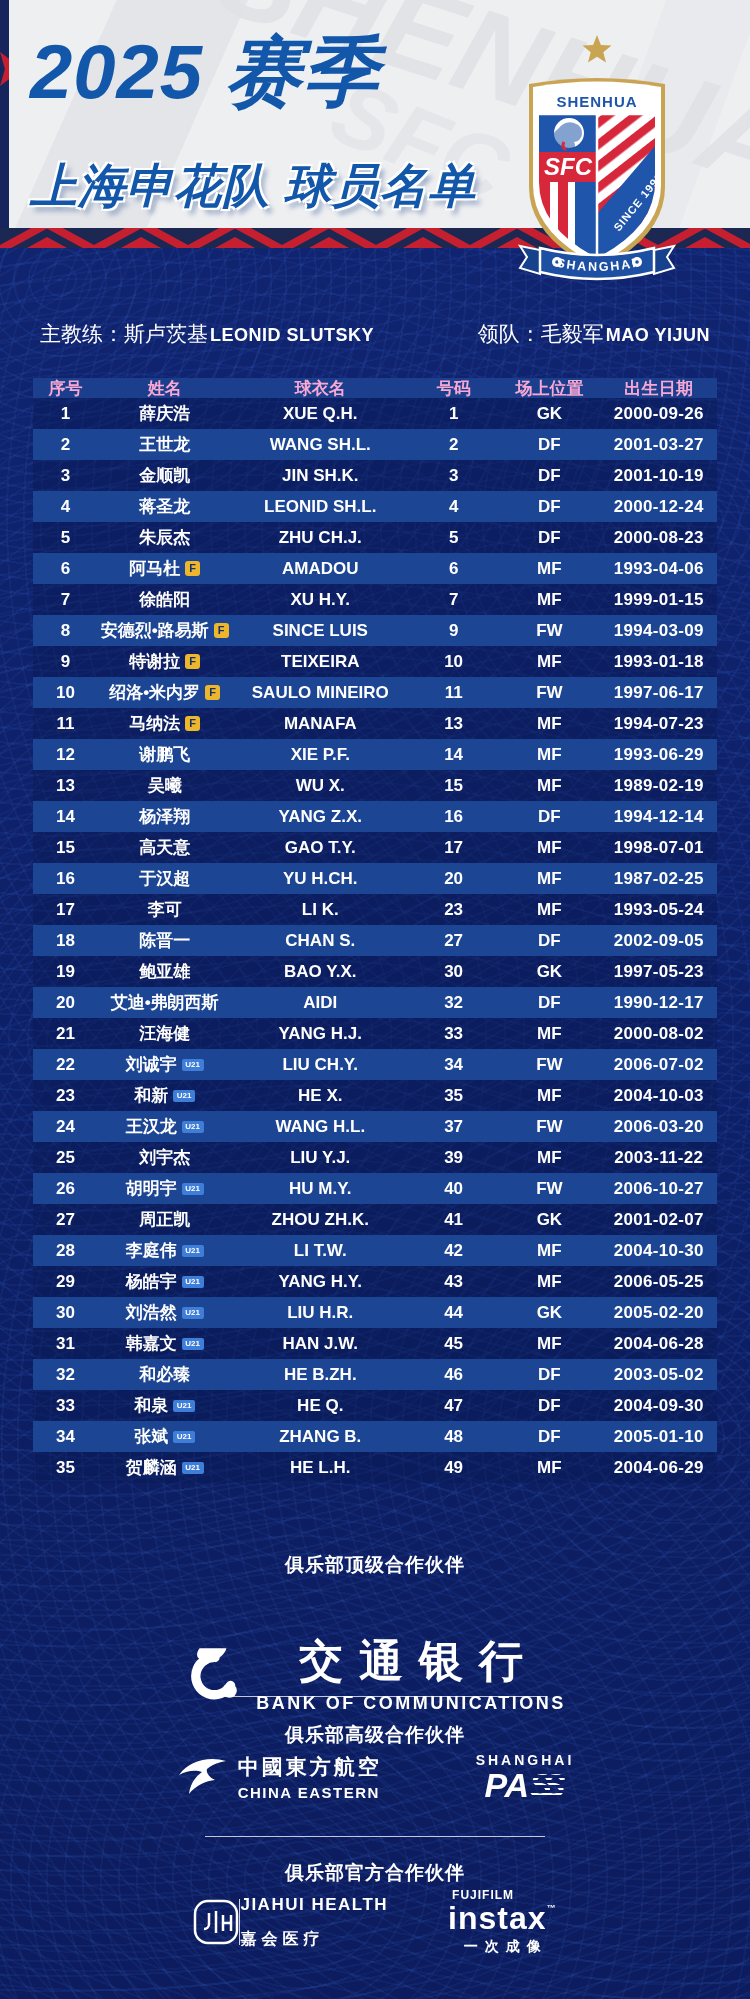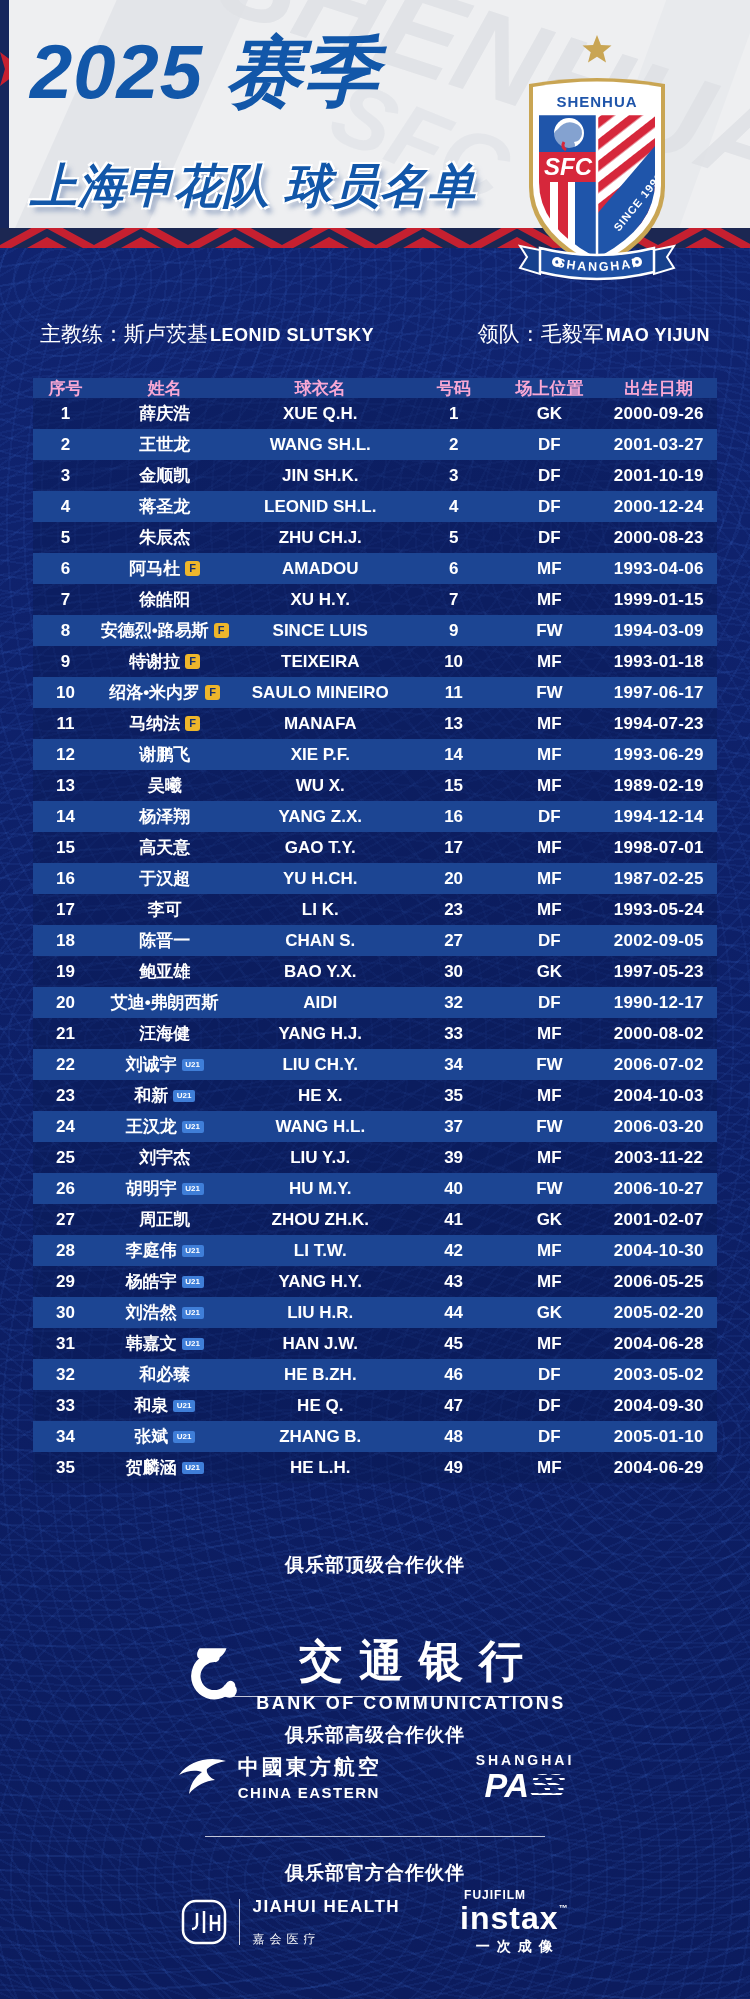--- a/index.html
+++ b/index.html
@@ -75,25 +75,25 @@
   .cea-zh{font-size:21px;font-weight:900;letter-spacing:3px;}
   .cea-en{font-size:15px;font-weight:900;letter-spacing:1.5px;margin-top:3px;}
   .pass{display:flex;flex-direction:column;align-items:center;}
   .pass-top{font-size:14px;font-weight:900;letter-spacing:3px;}
   .pass-main{font-size:34px;font-weight:900;font-style:italic;line-height:1;display:flex;}
   .pass-s{background:repeating-linear-gradient(180deg,#fff 0 2.5px,transparent 2.5px 5px);
           -webkit-background-clip:text;background-clip:text;color:transparent;}
   .pass-s2{margin-left:-9px;}
 
   .official-row{position:absolute;left:0;top:1888px;width:750px;display:flex;justify-content:center;align-items:center;gap:60px;color:#fff;}
-  .jiahui{display:flex;align-items:center;gap:12px;}
+  .jiahui{display:flex;align-items:center;}
   .jiahui-sep{width:1px;height:46px;background:rgba(255,255,255,.8);}
   .jiahui-txt{display:flex;flex-direction:column;align-items:flex-start;}
   .jiahui-en{font-size:17px;font-weight:700;letter-spacing:1.5px;}
-  .jiahui-zh{font-size:12px;font-weight:400;letter-spacing:5px;margin-top:14px;}
+  .jiahui-zh{font-size:16px;font-weight:700;letter-spacing:5px;margin-top:14px;}
   .instax{display:flex;flex-direction:column;align-items:center;}
   .fuji{font-size:12px;font-weight:900;letter-spacing:1px;align-self:flex-start;margin-left:4px;}
   .instax-main{font-size:32px;font-weight:900;line-height:1;letter-spacing:1px;display:flex;align-items:flex-start;}
   .instax-tm{font-size:9px;font-weight:700;margin-top:2px;}
   .instax-zh{font-size:14px;font-weight:700;letter-spacing:7px;margin-top:4px;margin-right:-7px;}
 </style>
 </head>
 <body>
 
 <div class="page">

